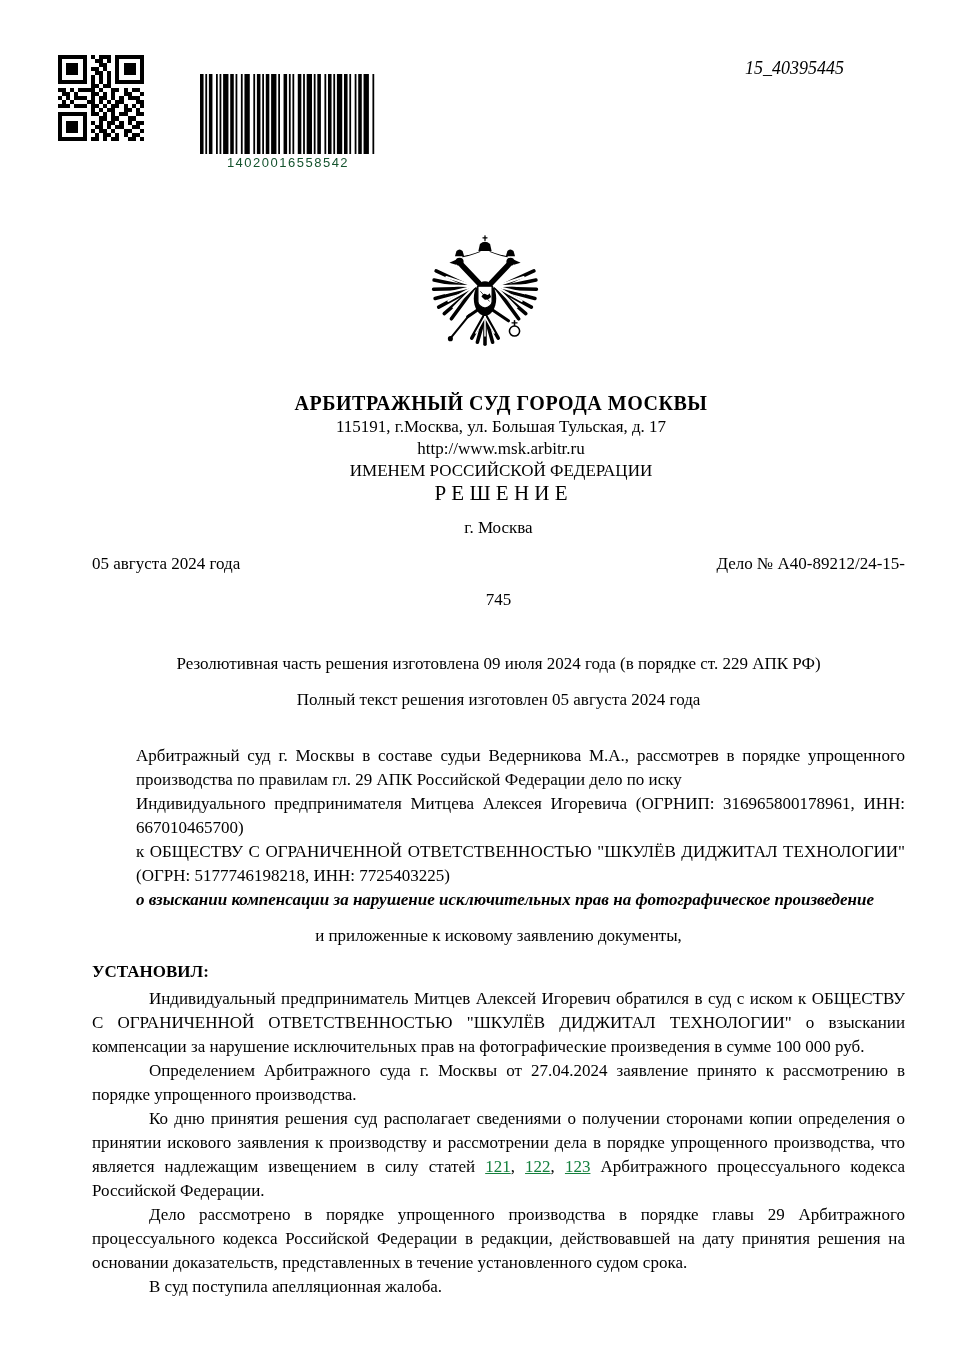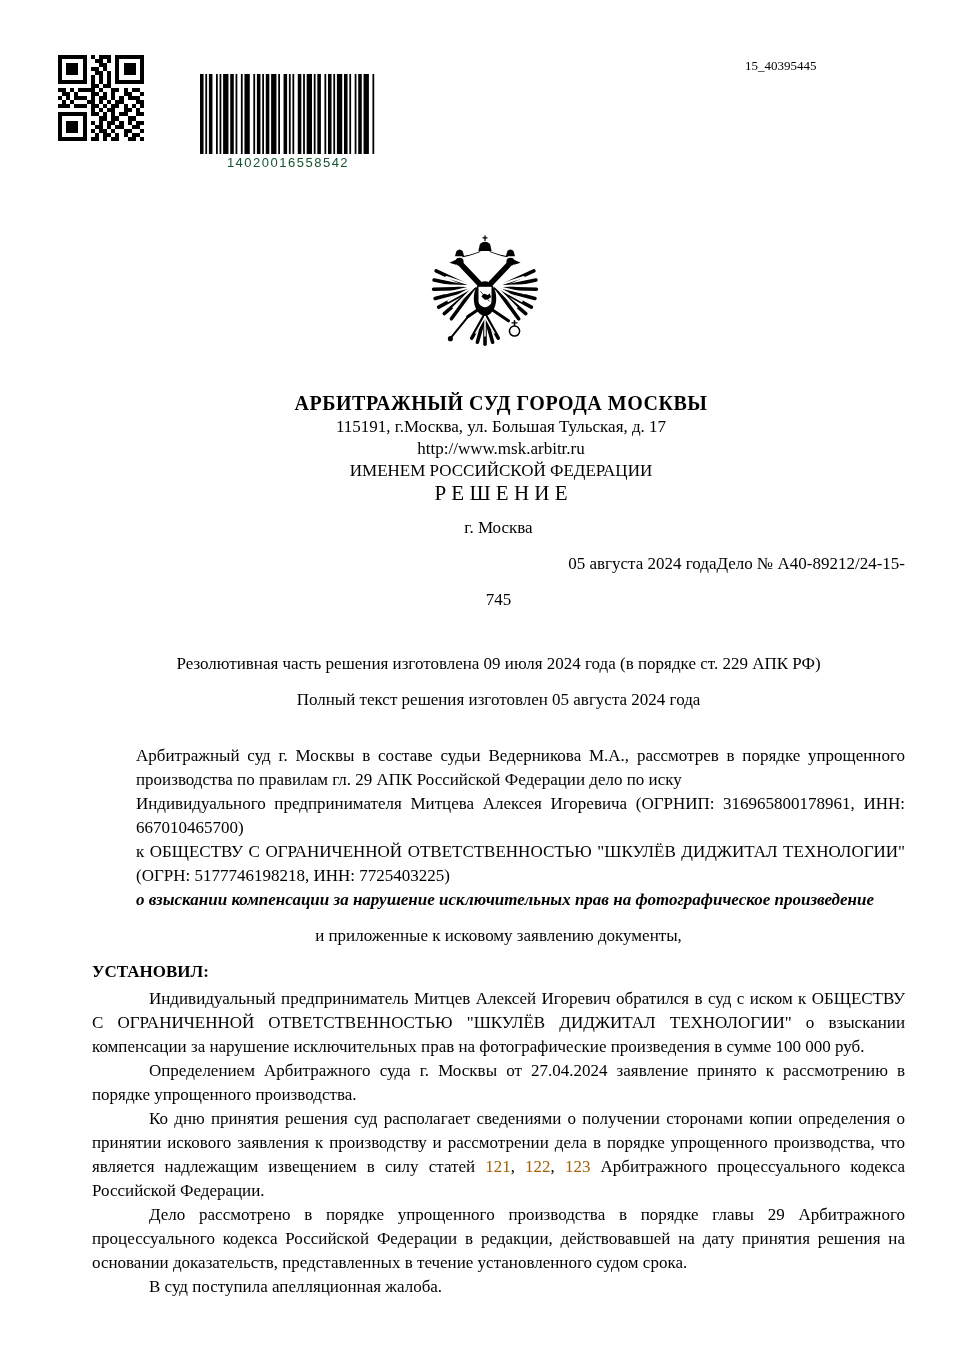--- a/index.html
+++ b/index.html
@@ -10,43 +10,43 @@
   }
   
   .qr{position:absolute;left:58px;top:55px;width:86px;height:86px;}
   .qr svg{width:100%;height:100%;shape-rendering:crispEdges;}
   .barcode-wrap{position:absolute;left:200px;top:74px;width:176px;text-align:center;}
   .barcode-wrap svg{width:176px;height:80px;display:block;}
   .barcode-digits{
     font-family:"Liberation Sans","DejaVu Sans",sans-serif;
     font-size:13px;letter-spacing:1.5px;margin-top:1px;color:#14532d;
   }
-  .doc-id{position:absolute;left:745px;top:58px;font-size:13px;}
+  .doc-id{position:absolute;left:745px;top:58px;font-size:18px;font-style:italic;}
 
   
   .emblem{position:absolute;top:231px;left:50%;margin-left:-56px;width:112px;height:142px;}
   .emblem svg{width:100%;height:100%;}
 
   
   .header{position:absolute;top:390px;left:0;width:100%;text-align:center;padding-left:16px;}
   .court-name{font-weight:bold;font-size:20px;line-height:26px;letter-spacing:.5px;}
   .header .hline{font-size:17px;line-height:22px;}
   .doc-type{font-size:21px;line-height:23px;}
 
   
   .main{position:absolute;left:92px;top:504px;width:813px;line-height:24px;}
-  .row-case{display:flex;justify-content:flex-end;}
+  .row-case{display:flex;justify-content:space-between;}
   .gap16{height:16px;}
   .gap20{height:20px;}
   .line-j{text-align:justify;margin-left:44px;}
   .bold{font-weight:bold;font-style:italic;}
   .heading-center{font-weight:bold;margin:4px 0 3px 0;}
   .para{text-align:justify;text-indent:57px;margin:0;}
   .plain{text-align:center;margin:12px;}
-  a.law-link{color:#a16207;cursor:pointer;}
+  a.law-link{color:#15803d;text-decoration:underline;cursor:pointer;}
 </style>
 </head>
 <body>
 
 <div class="qr">
   <svg id="qr-svg" viewBox="0 0 21 21" fill="#000" xmlns="http://www.w3.org/2000/svg">
       <rect x="0" y="0" width="1" height="1"></rect>
       <rect x="1" y="0" width="1" height="1"></rect>
       <rect x="2" y="0" width="1" height="1"></rect>
       <rect x="3" y="0" width="1" height="1"></rect>

